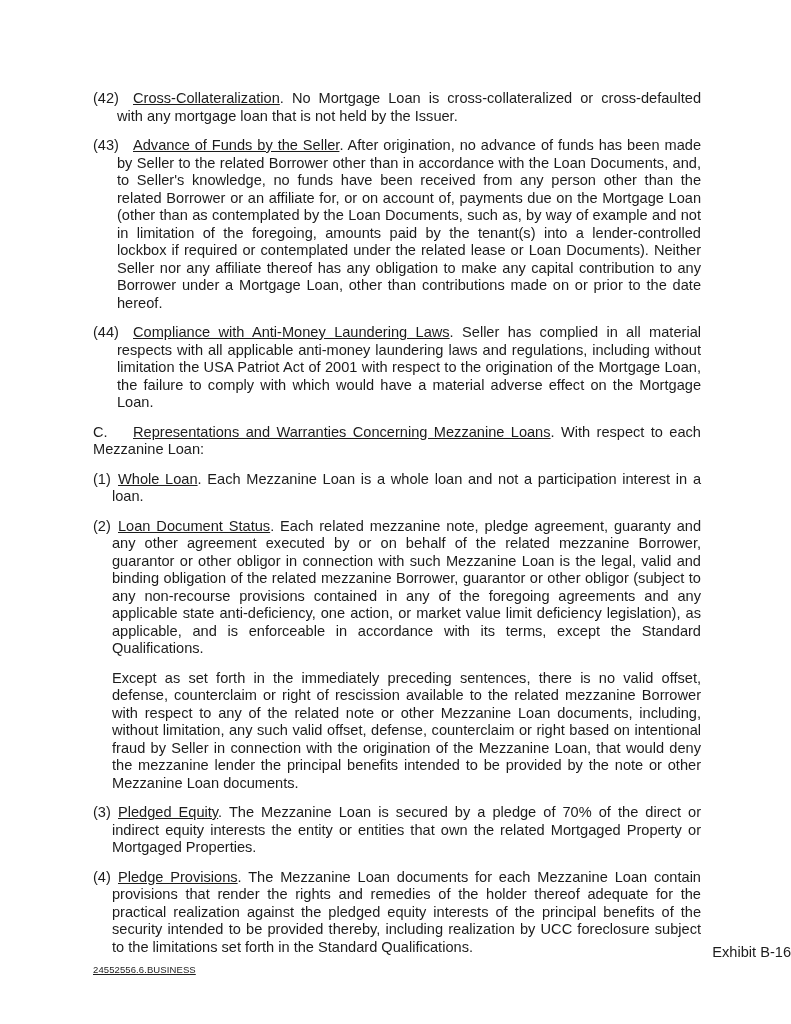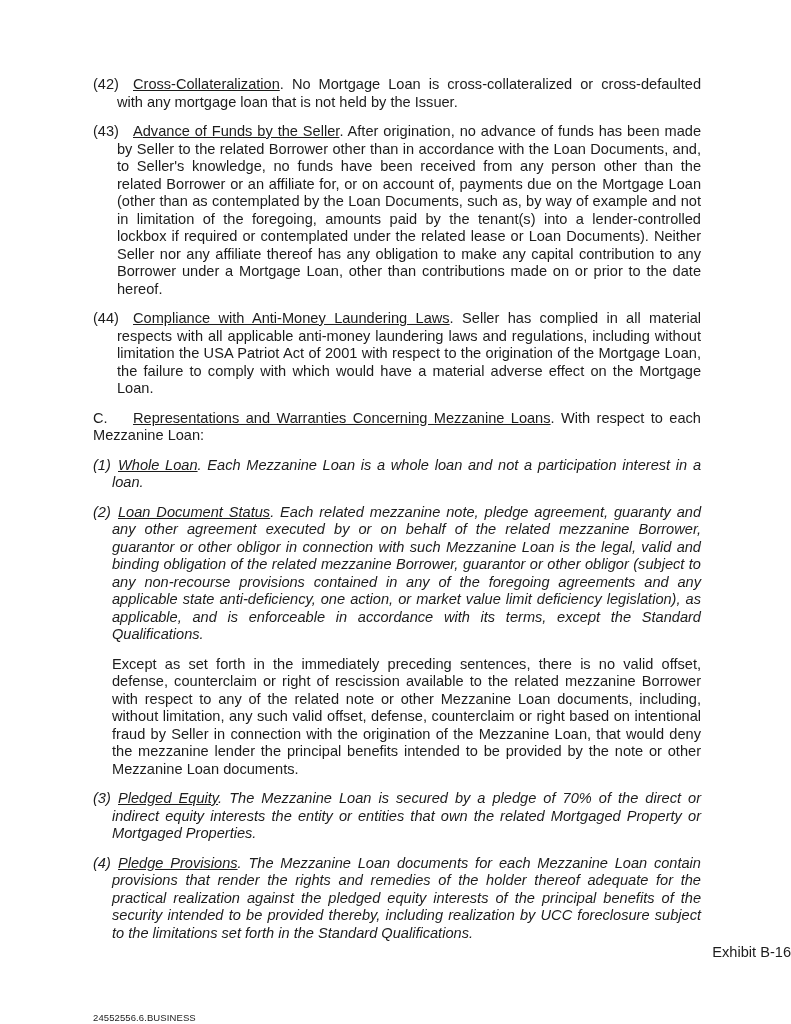--- a/index.html
+++ b/index.html
@@ -12,39 +12,38 @@
     width: 791px;
     height: 1024px;
     background: #ffffff;
     font-family: "Liberation Sans", sans-serif;
     color: #1c1c1c;
     overflow: hidden;
   }
   .doc-body {
     position: absolute;
     left: 93px;
-    top: 76px;
+    top: 90px;
     width: 608px;
     font-size: 14.6px;
     line-height: 17.5px;
     text-align: justify;
   }
   .para {
     margin: 0 0 12px 0;
   }
   
   .para-numbered {
     padding-left: 24px;
     text-indent: -24px;
   }
   
   .para-item {
     padding-left: 19px;
     text-indent: -19px;
-    font-style: italic;
   }
   
   .para-plain {
     margin-left: 19px;
     margin-top: 10px;
   }
   
   .para-section {
     padding-left: 0;
     text-indent: 0;
@@ -63,24 +62,25 @@
     left: 0;
     right: 0;
     top: 944px;
     text-align: right;
     font-size: 14.6px;
     color: #1c1c1c;
   }
   .footer-control {
     position: absolute;
     left: 93px;
-    top: 1012px;
+    top: 964px;
     font-size: 9.5px;
     letter-spacing: 0.1px;
     color: #1c1c1c;
+    text-decoration: underline;
   }
 </style>
 </head>
 <body>
 
 <main class="page">
   <section id="doc-body" class="doc-body">
       <div class="para para-numbered"><span class="num num-wide">(42)</span><span class="heading">Cross-Collateralization</span><span>.  No Mortgage Loan is cross-collateralized or cross-defaulted with any mortgage loan that is not held by the Issuer.</span></div>
       <div class="para para-numbered"><span class="num num-wide">(43)</span><span class="heading">Advance of Funds by the Seller</span><span>.  After origination, no advance of funds has been made by Seller to the related Borrower other than in accordance with the Loan Documents, and, to Seller's knowledge, no funds have been received from any person other than the related Borrower or an affiliate for, or on account of, payments due on the Mortgage Loan (other than as contemplated by the Loan Documents, such as, by way of example and not in limitation of the foregoing, amounts paid by the tenant(s) into a lender-controlled lockbox if required or contemplated under the related lease or Loan Documents).  Neither Seller nor any affiliate thereof has any obligation to make any capital contribution to any Borrower under a Mortgage Loan, other than contributions made on or prior to the date hereof.</span></div>
       <div class="para para-numbered"><span class="num num-wide">(44)</span><span class="heading">Compliance with Anti-Money Laundering Laws</span><span>.  Seller has complied in all material respects with all applicable anti-money laundering laws and regulations, including without limitation the USA Patriot Act of 2001 with respect to the origination of the Mortgage Loan, the failure to comply with which would have a material adverse effect on the Mortgage Loan.</span></div>

